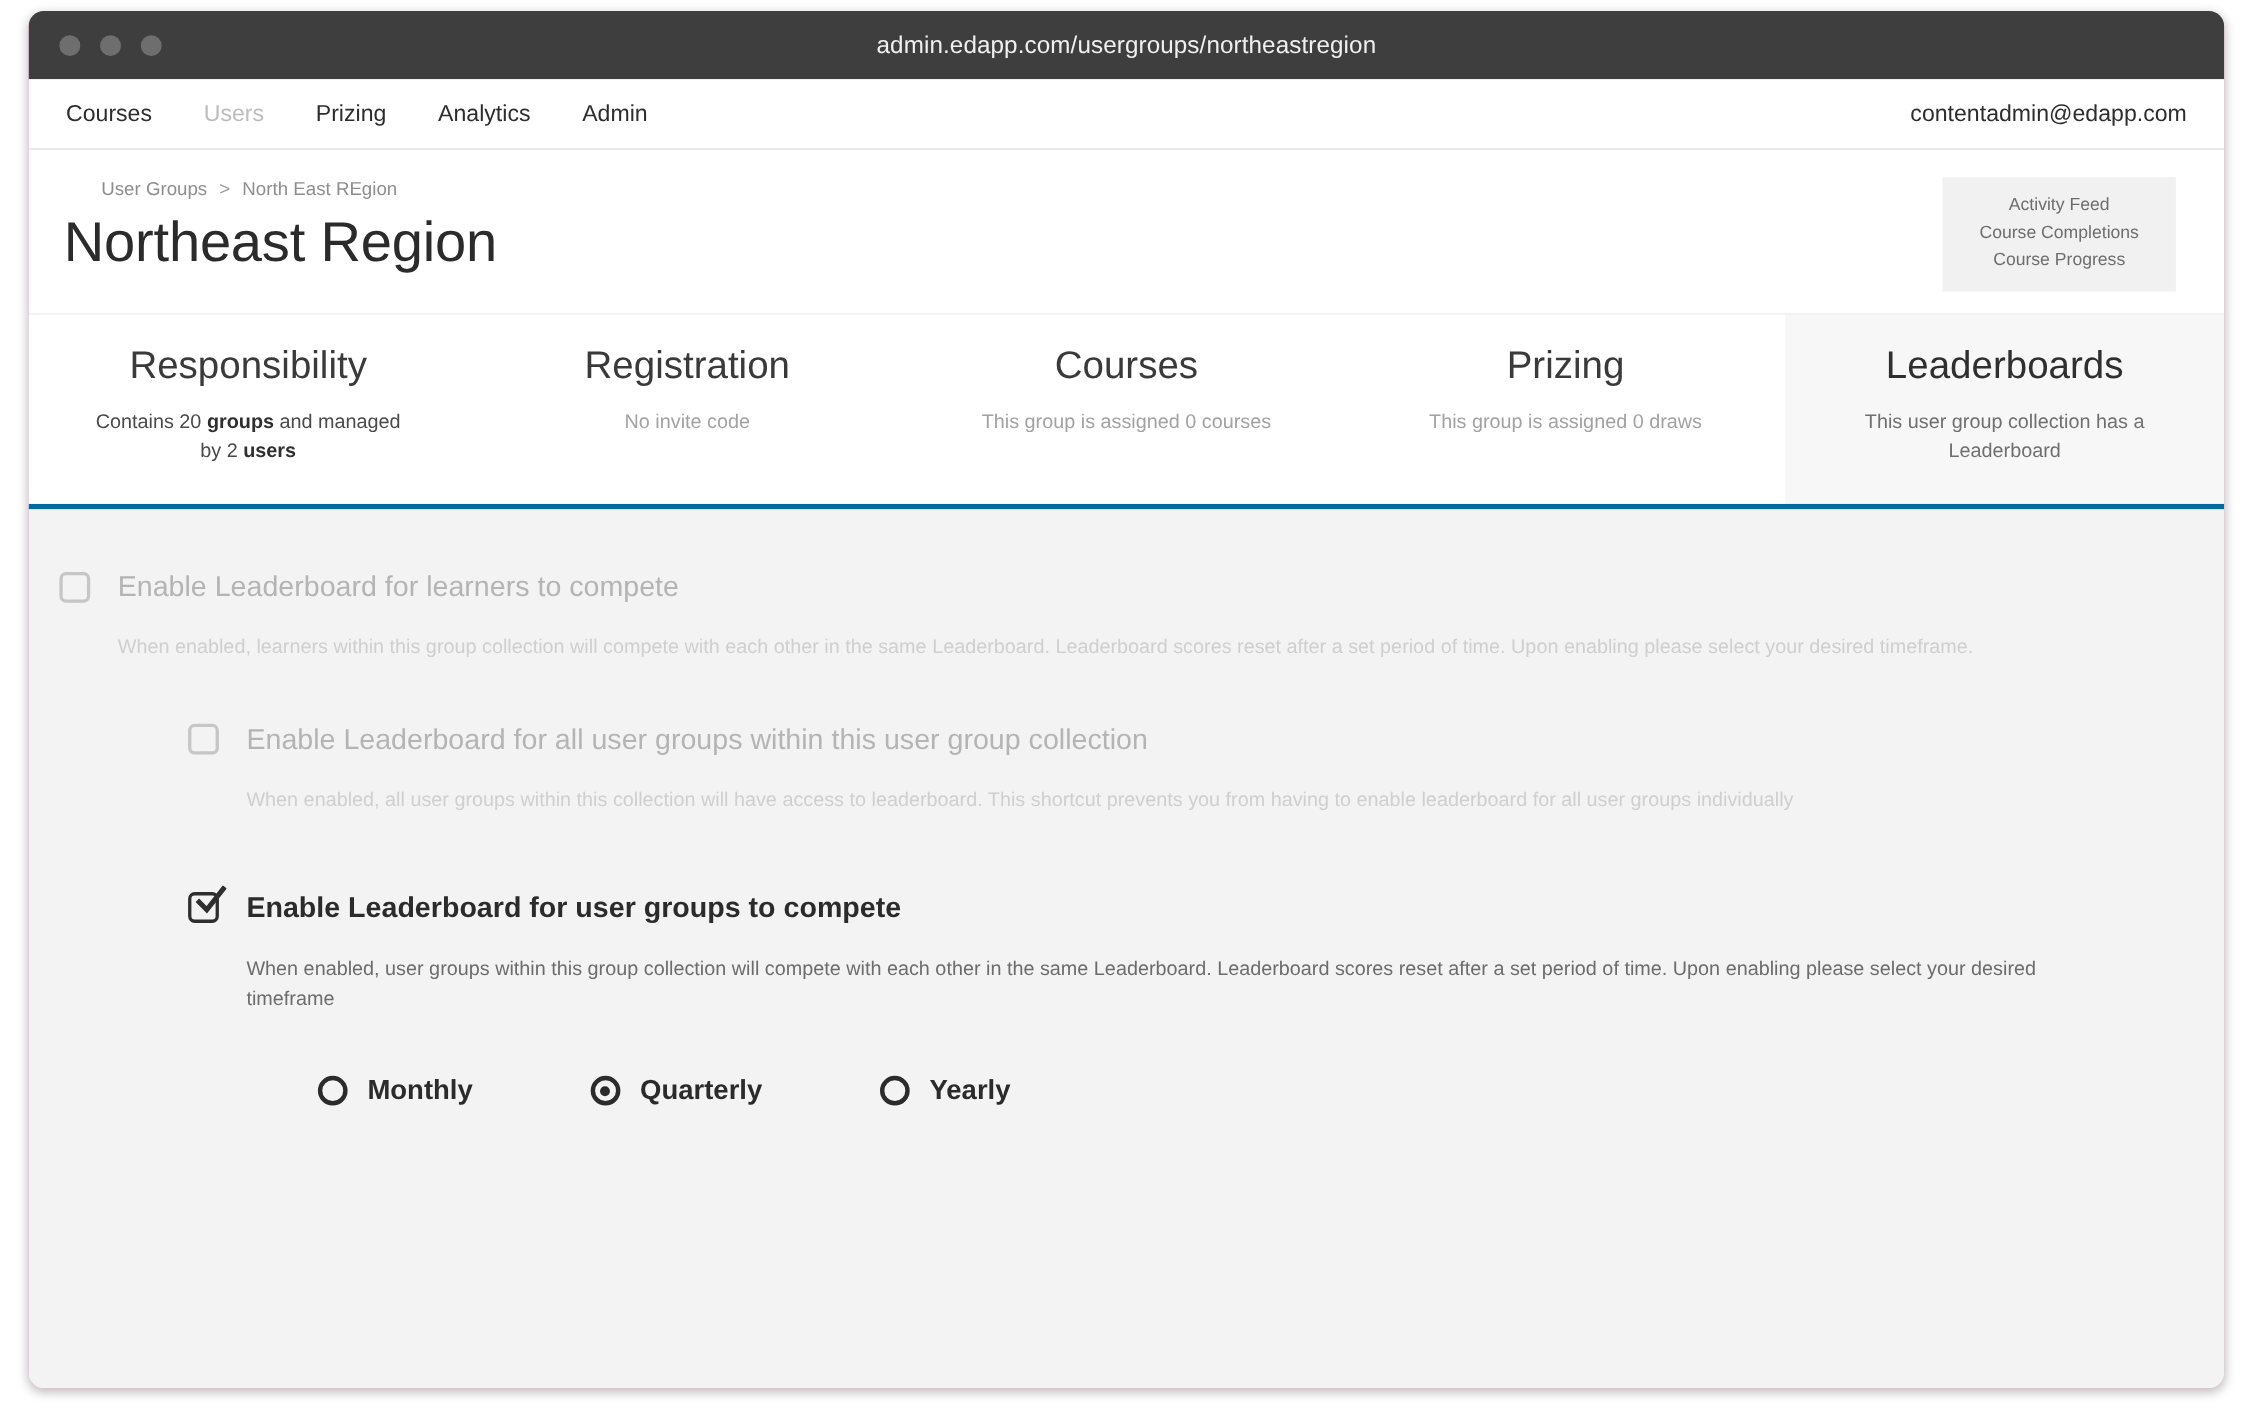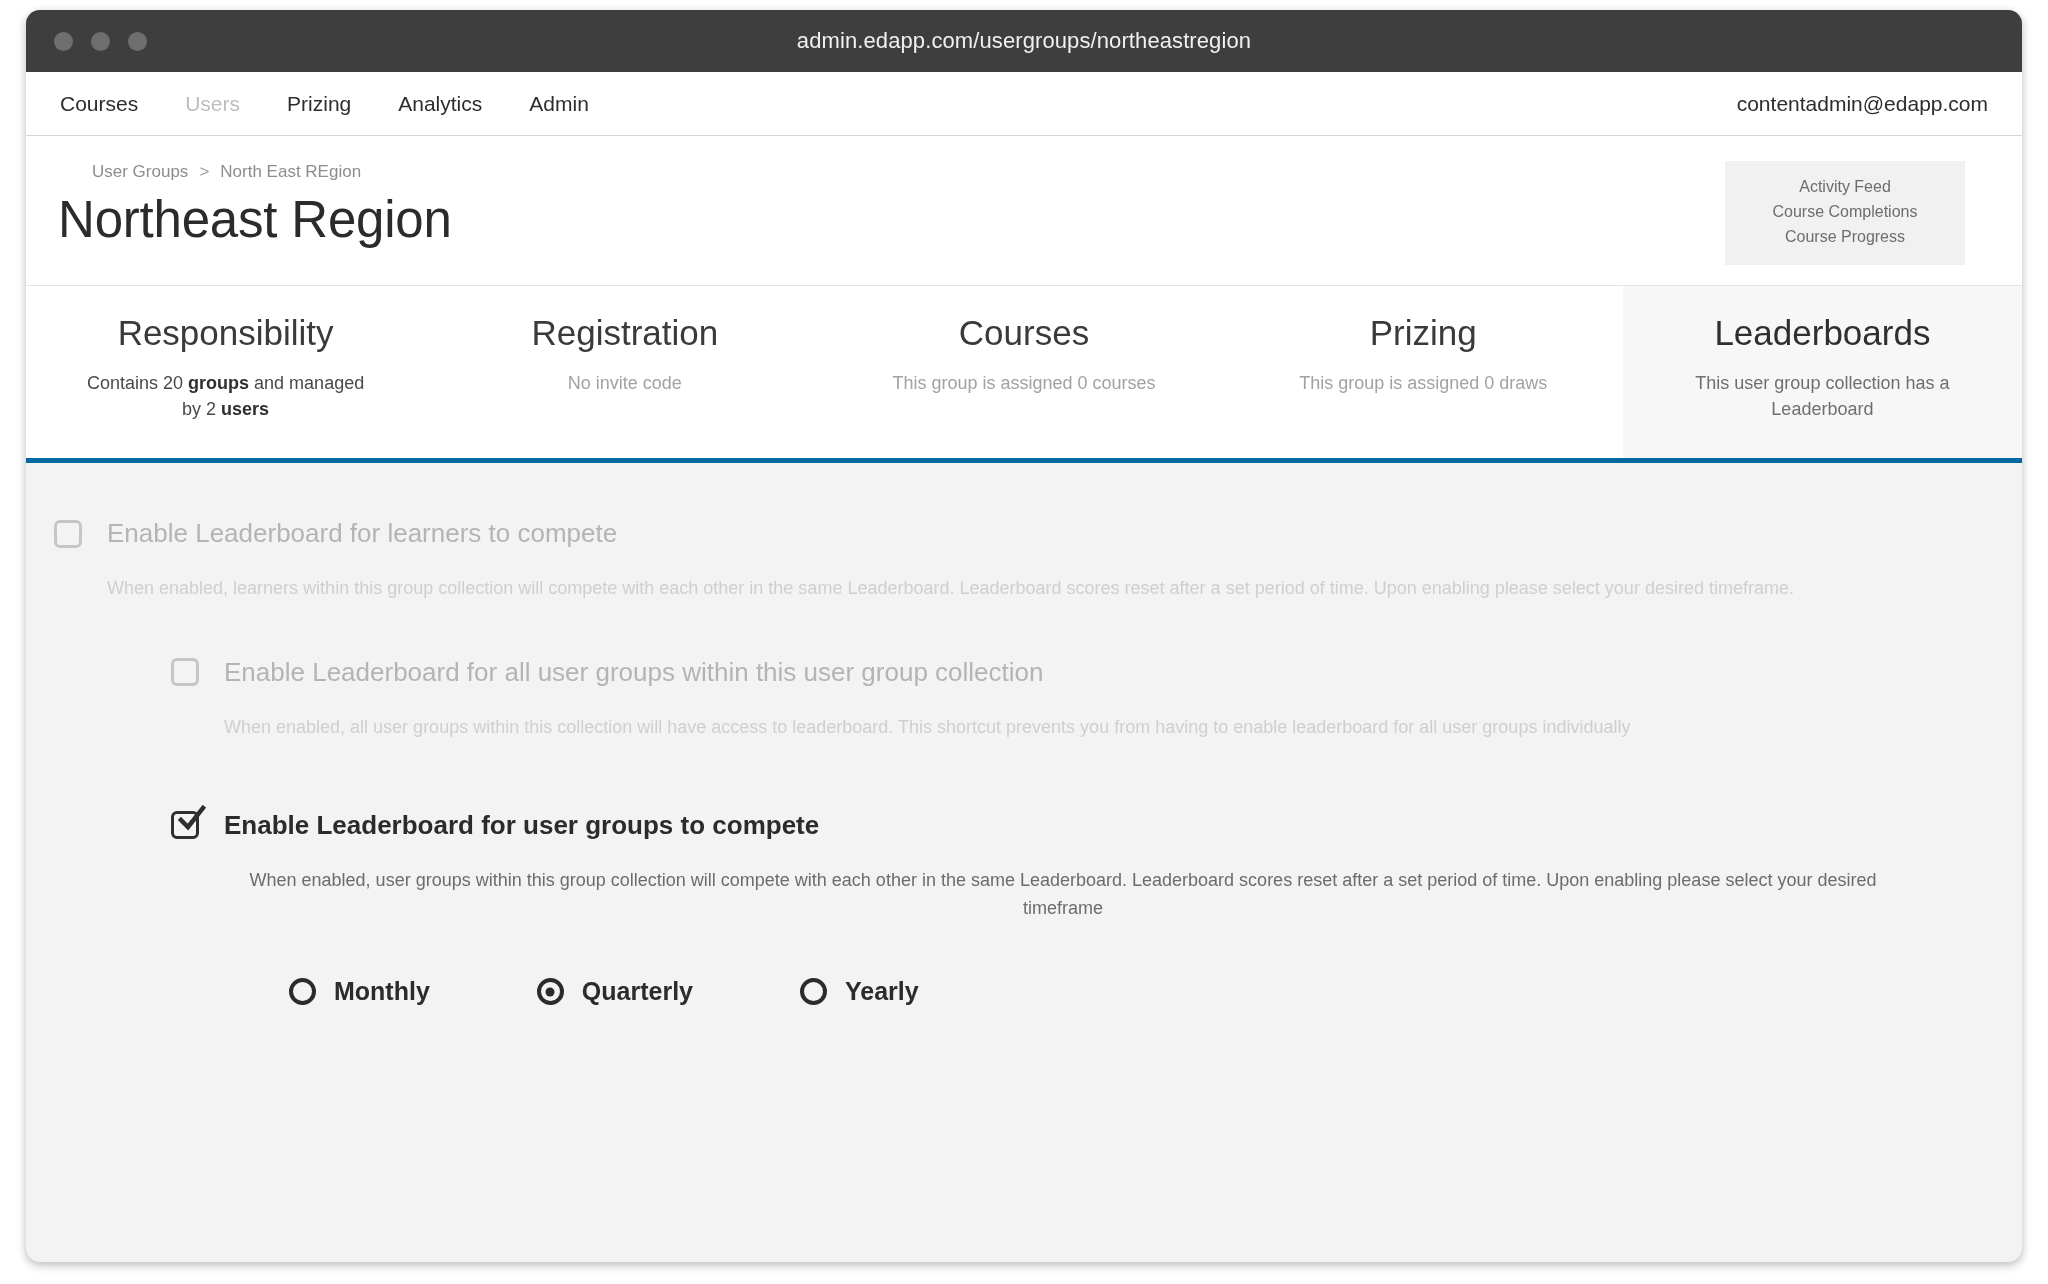--- a/index.html
+++ b/index.html
@@ -119,23 +119,23 @@
     left: 32px;
     top: 54px;
     font-size: 51px;
     color: #2b2b2b;
     font-weight: 400;
     letter-spacing: -0.2px;
     white-space: nowrap;
   }
   .widget-box {
     position: absolute;
-    right: 57px;
+    right: 44px;
     top: 25px;
-    width: 240px;
+    width: 212px;
     padding: 14px 8px 16px;
     background: #f1f1f1;
     box-sizing: border-box;
     text-align: center;
   }
   .widget-line {
     font-size: 16px;
     color: #6d6d6d;
     line-height: 1.55;
     cursor: pointer;
@@ -186,21 +186,21 @@
   .content {
     flex: 1;
     background: #f3f3f3;
     position: relative;
     padding: 55px 0 0 0;
     box-sizing: border-box;
   }
   .option-block { position: relative; padding-left: 145px; padding-right: 120px; }
   .option-block.b1 { margin-top: 0; padding-left: 28px; }
   .option-block.b2 { margin-top: 54px; }
-  .option-block.b3 { margin-top: 68px; text-align: center; }
+  .option-block.b3 { margin-top: 68px; }
 
   .option-row {
     display: flex;
     align-items: center;
     gap: 25px;
   }
   .checkbox {
     width: 28px;
     height: 28px;
     border: 3px solid #c6c6c6;

